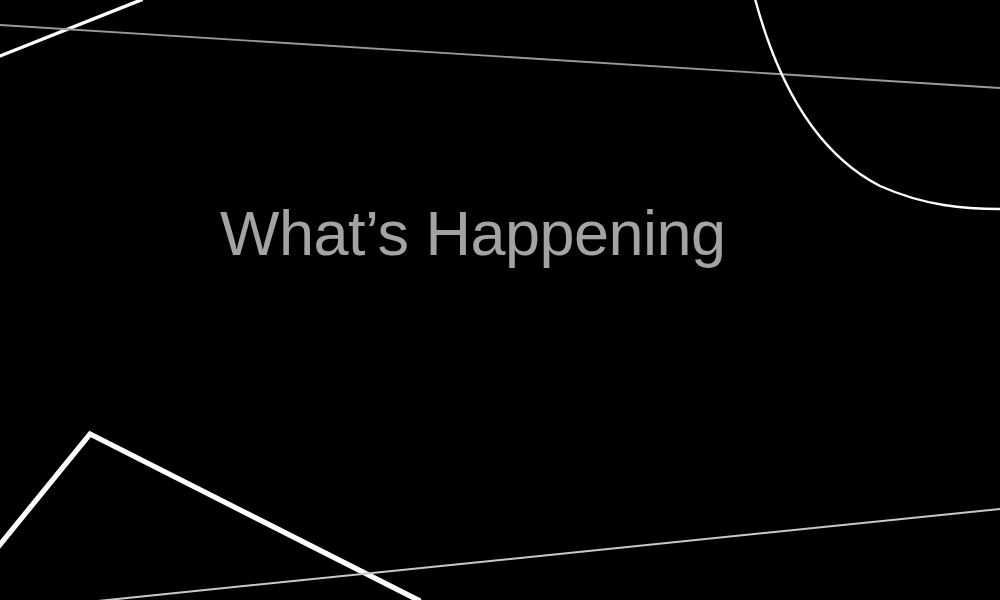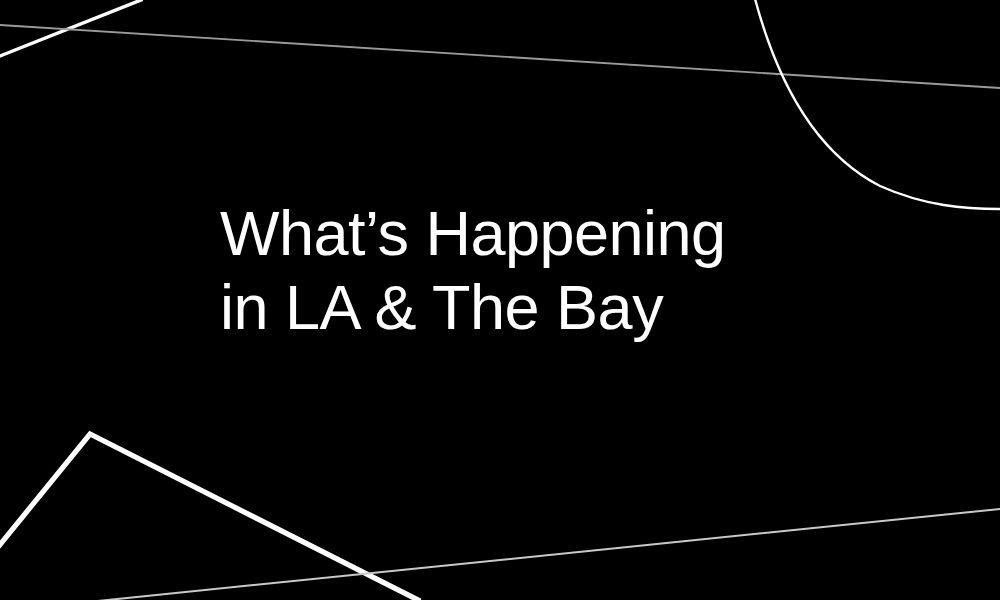--- a/index.html
+++ b/index.html
@@ -31,21 +31,21 @@
   }
 
   
   #headline {
     position: absolute;
     left: 220px;
     top: 196px;
     width: 700px;
   }
   .headline-line {
-    color: #ffffff;
+    color: #a3a3a3;
     font-family: "Liberation Sans", sans-serif;
     font-size: 63px;
     line-height: 74px;
     font-weight: 500;
     letter-spacing: -0.5px;
     white-space: nowrap;
     margin: 0;
     -webkit-font-smoothing: antialiased;
   }
 </style>
@@ -62,16 +62,15 @@
 
     <path fill="none" stroke="#ffffff" stroke-width="2.4" stroke-linecap="round" d="M 748,-30 C 770,70 810,150 880,186 C 925,206 965,209 1000,209"></path>
 
     <polyline fill="none" stroke="#ffffff" stroke-width="5.2" stroke-linejoin="miter" stroke-linecap="square" points="-6,552 90,434 418,600"></polyline>
 
     <polyline fill="none" stroke="#c9c9c9" stroke-width="2.0" stroke-linecap="square" points="88,602 1000,509"></polyline>
   </svg>
 
   <div id="headline">
     <div class="headline-line">What’s Happening</div>
-    <div class="headline-line">in LA &amp; The Bay</div>
   </div>
 
 </div>
 
 </body></html>

